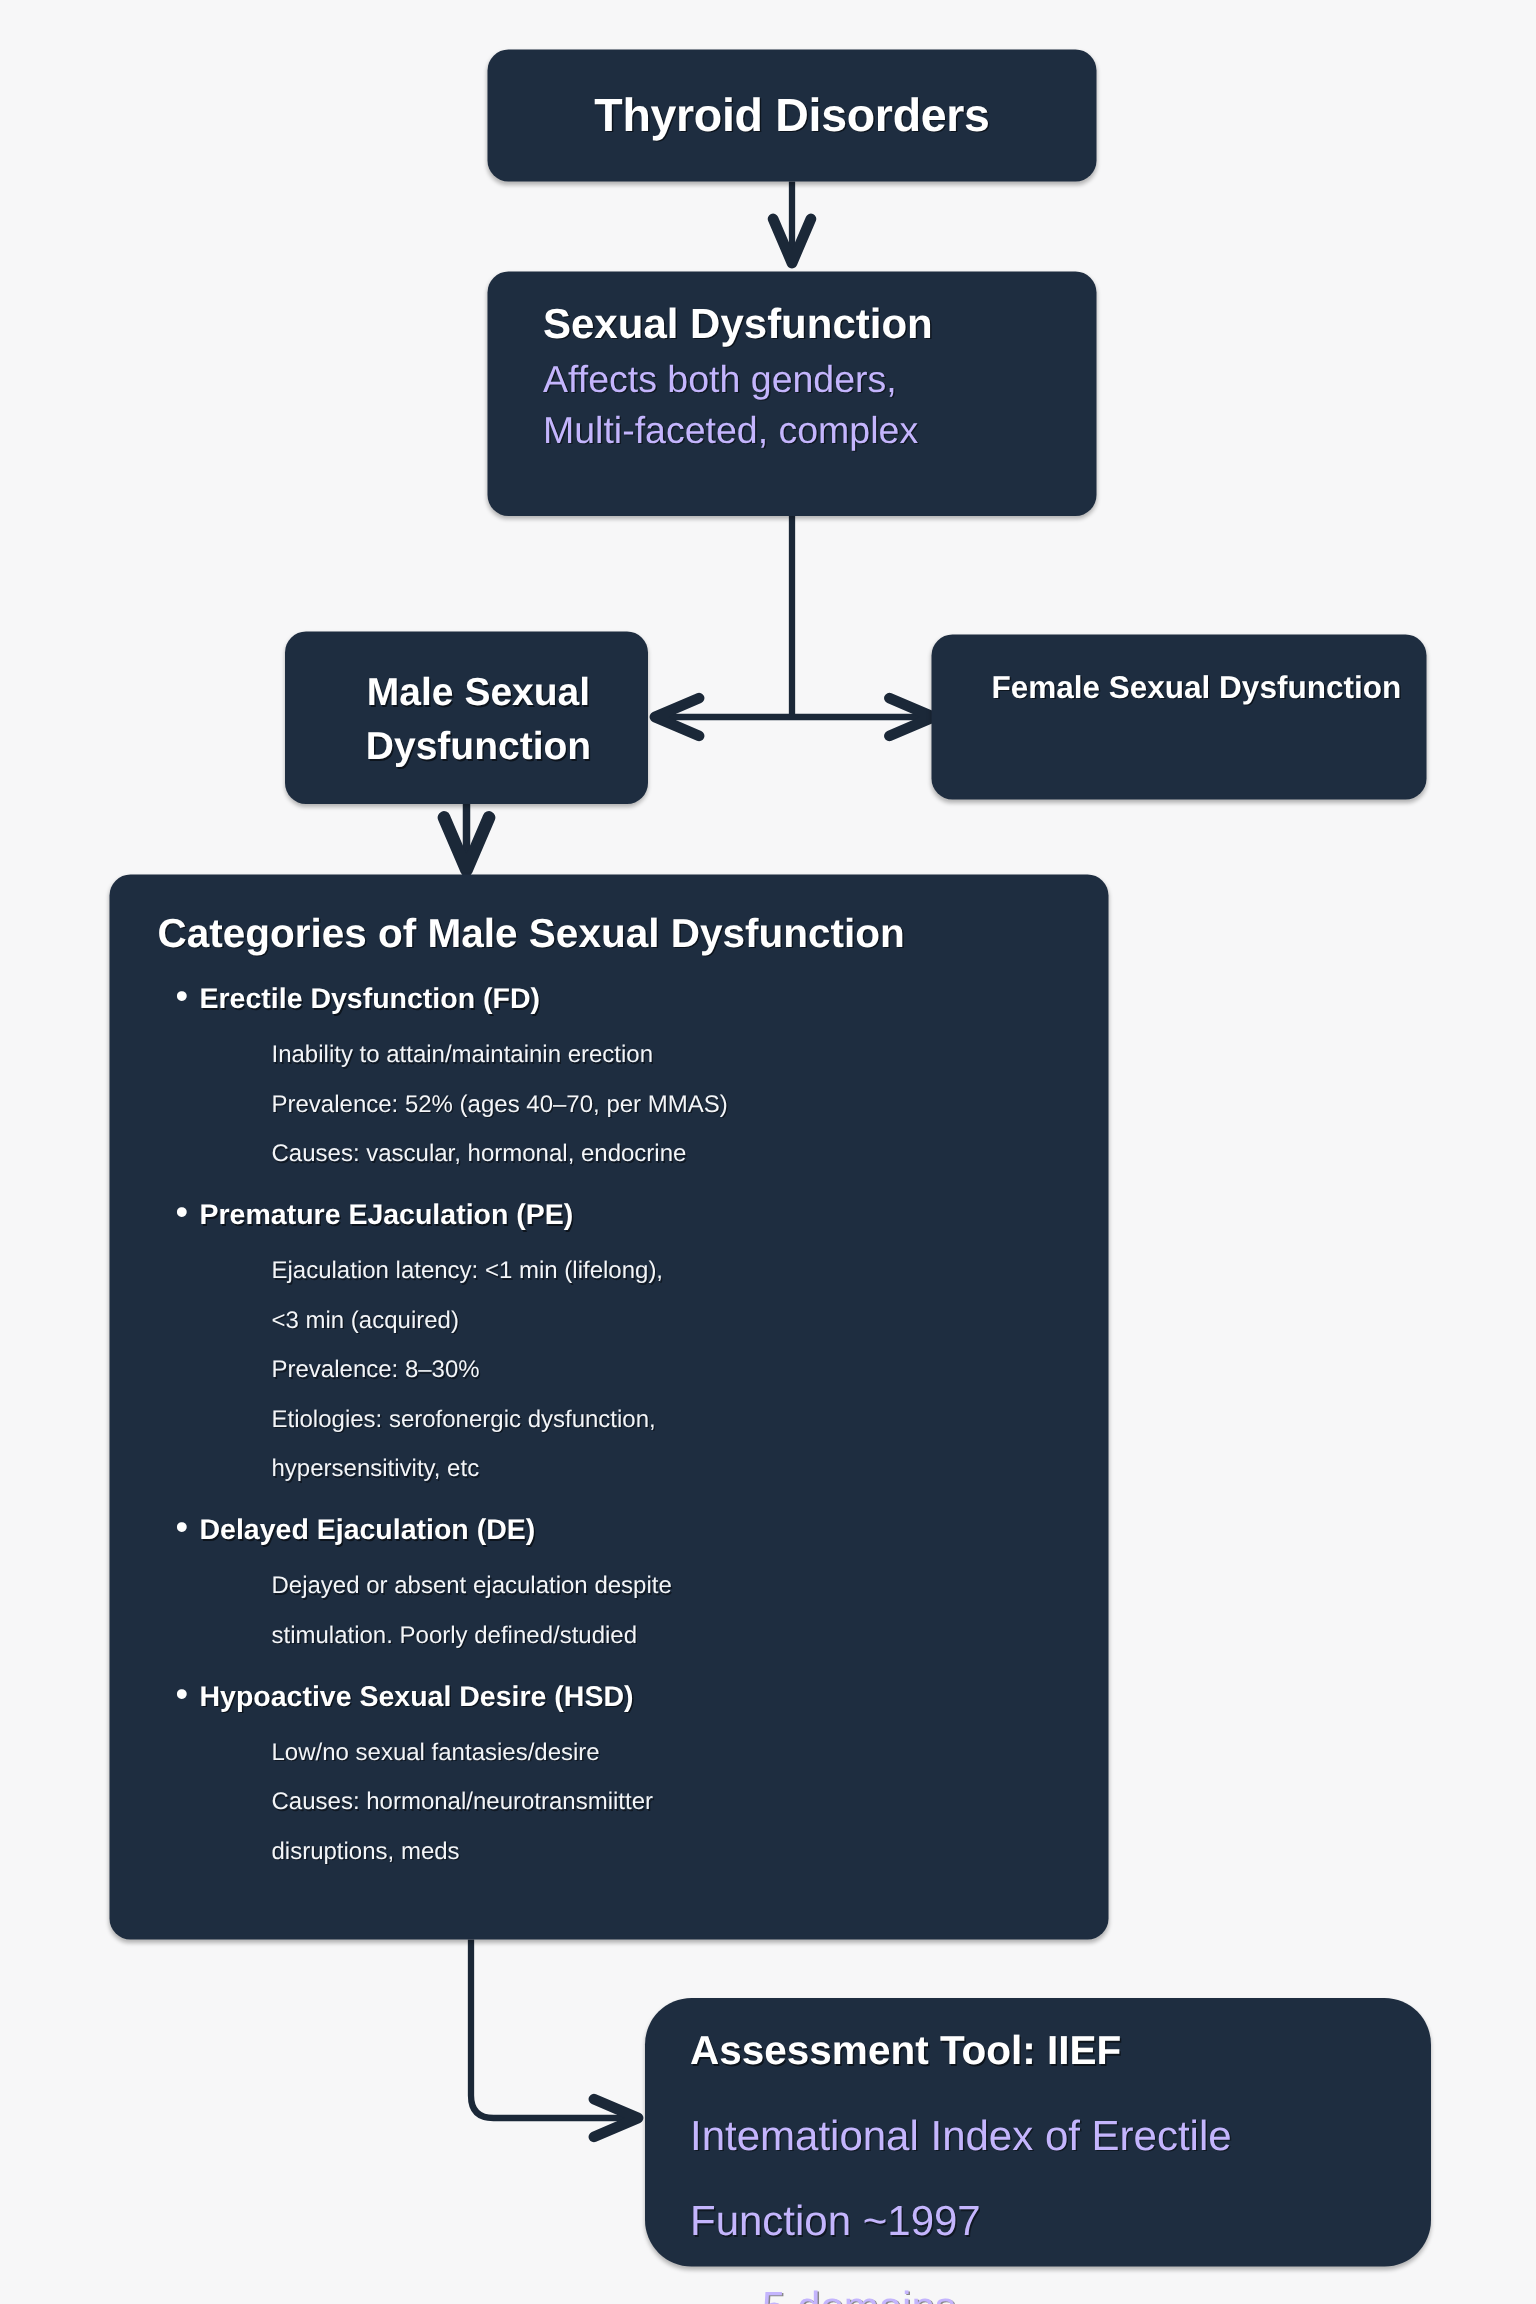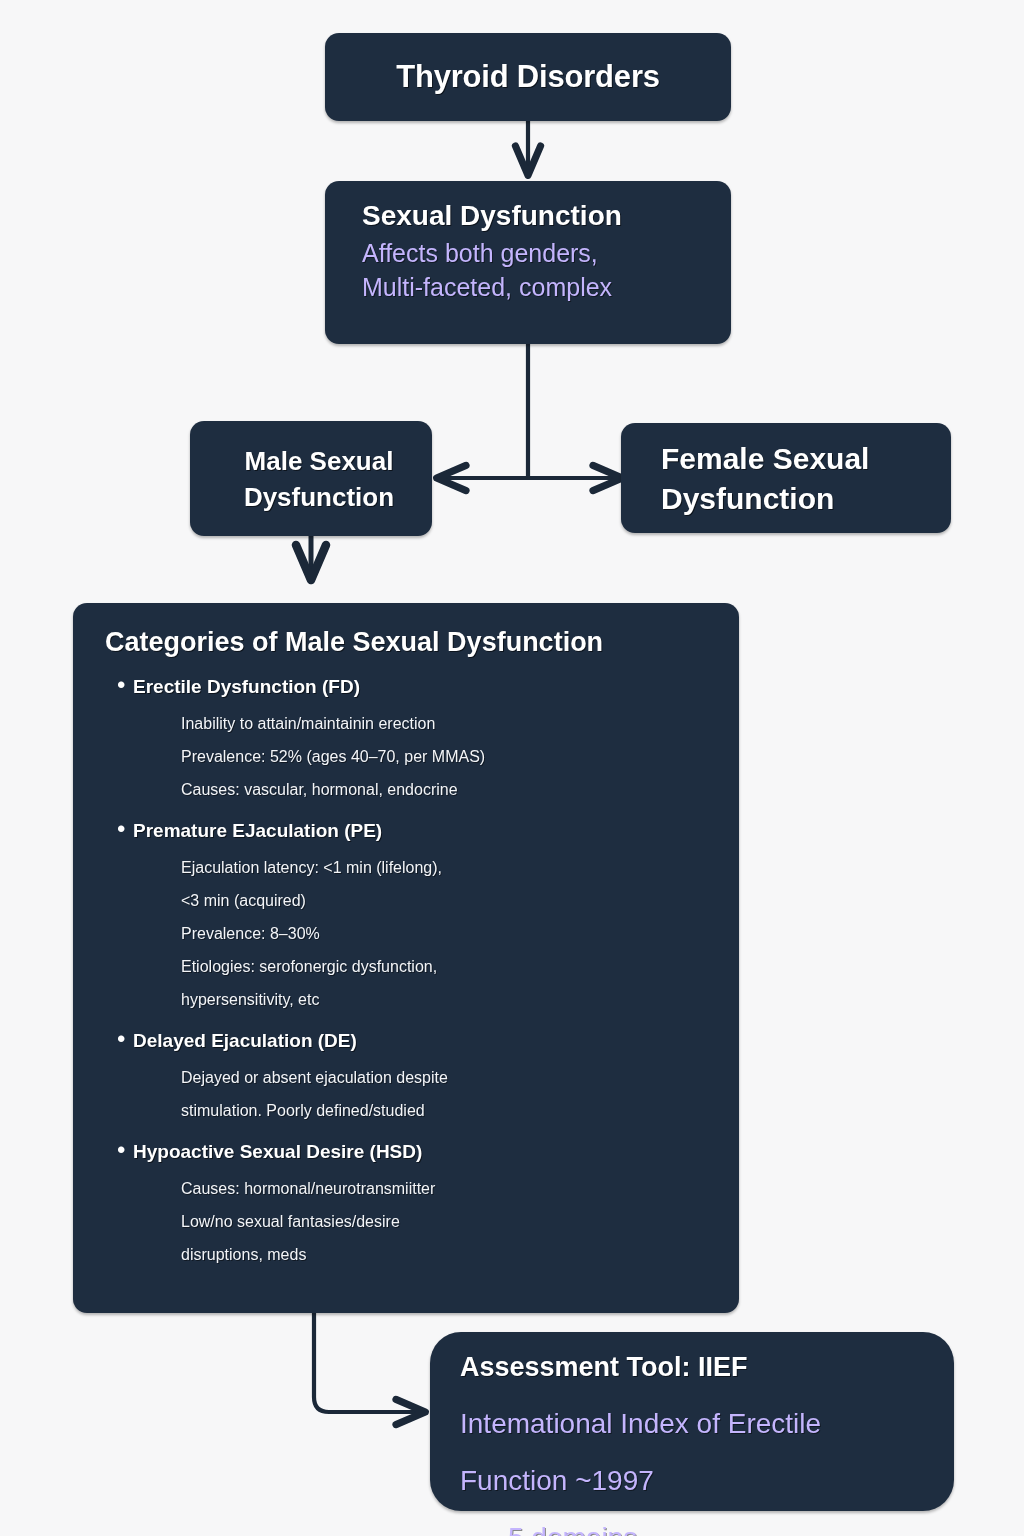--- a/index.html
+++ b/index.html
@@ -68,28 +68,27 @@
     padding-left: 16px;
   }
   #node-male .node-title { font-size: 26px; line-height: 36px; white-space: normal; }
 
   
   #node-female {
     left: 605px; top: 423px;
     width: 330px; height: 110px;
     padding: 16px 0 0 40px;
   }
-  #node-female .node-title { font-size: 30px; line-height: 40px; white-space: normal; }
+  #node-female .node-title { font-size: 21px; line-height: 40px; white-space: normal; }
 
   
   #node-categories {
     left: 57px; top: 583px;
     width: 666px; height: 710px;
     padding: 24px 20px 0 30px;
-    margin-top: 20px;
   }
   #node-categories .cat-heading {
     font-size: 27px;
     font-weight: bold;
     text-shadow: 1px 1px 0 rgba(0,0,0,0.55);
     margin: 0 0 10px 2px;
   }
   .cat-group { margin-bottom: 6px; }
   .cat-bullet-row {
     display: flex;
@@ -220,22 +219,22 @@
             <div class="cat-line">Dejayed or absent ejaculation despite</div>
             <div class="cat-line">stimulation. Poorly defined/studied</div>
           </div>
         </div>
         <div class="cat-group">
           <div class="cat-bullet-row">
             <span class="cat-dot">•</span>
             <span class="cat-label">Hypoactive Sexual Desire (HSD)</span>
           </div>
           <div class="cat-lines">
+            <div class="cat-line">Low/no sexual fantasies/desire</div>
             <div class="cat-line">Causes: hormonal/neurotransmiitter</div>
-            <div class="cat-line">Low/no sexual fantasies/desire</div>
             <div class="cat-line">disruptions, meds</div>
           </div>
         </div>
       </div>
   </div>
 
   <div class="node" id="node-assess">
     <div class="node-title">Assessment Tool: IIEF</div>
     <div class="node-sub">Intemational Index of Erectile</div>
     <div class="node-sub">Function ~1997</div>

